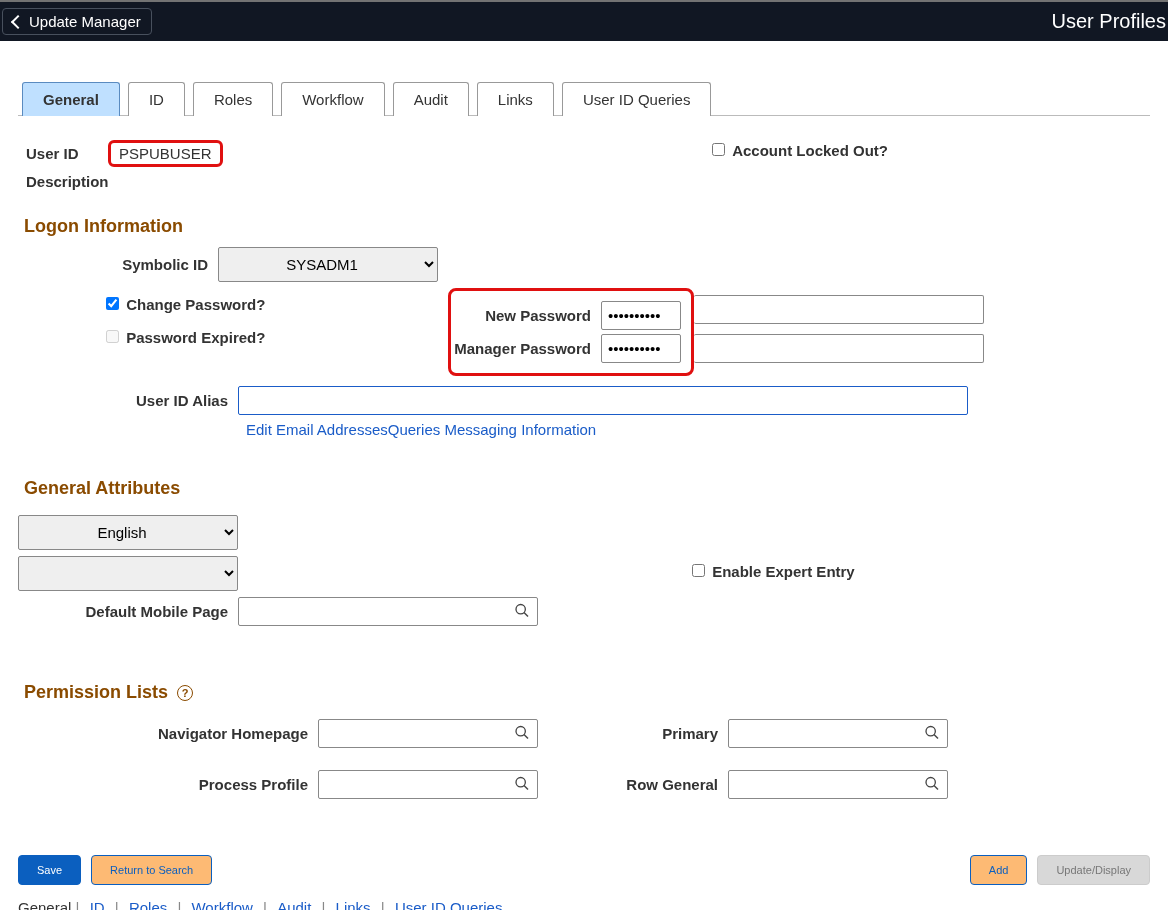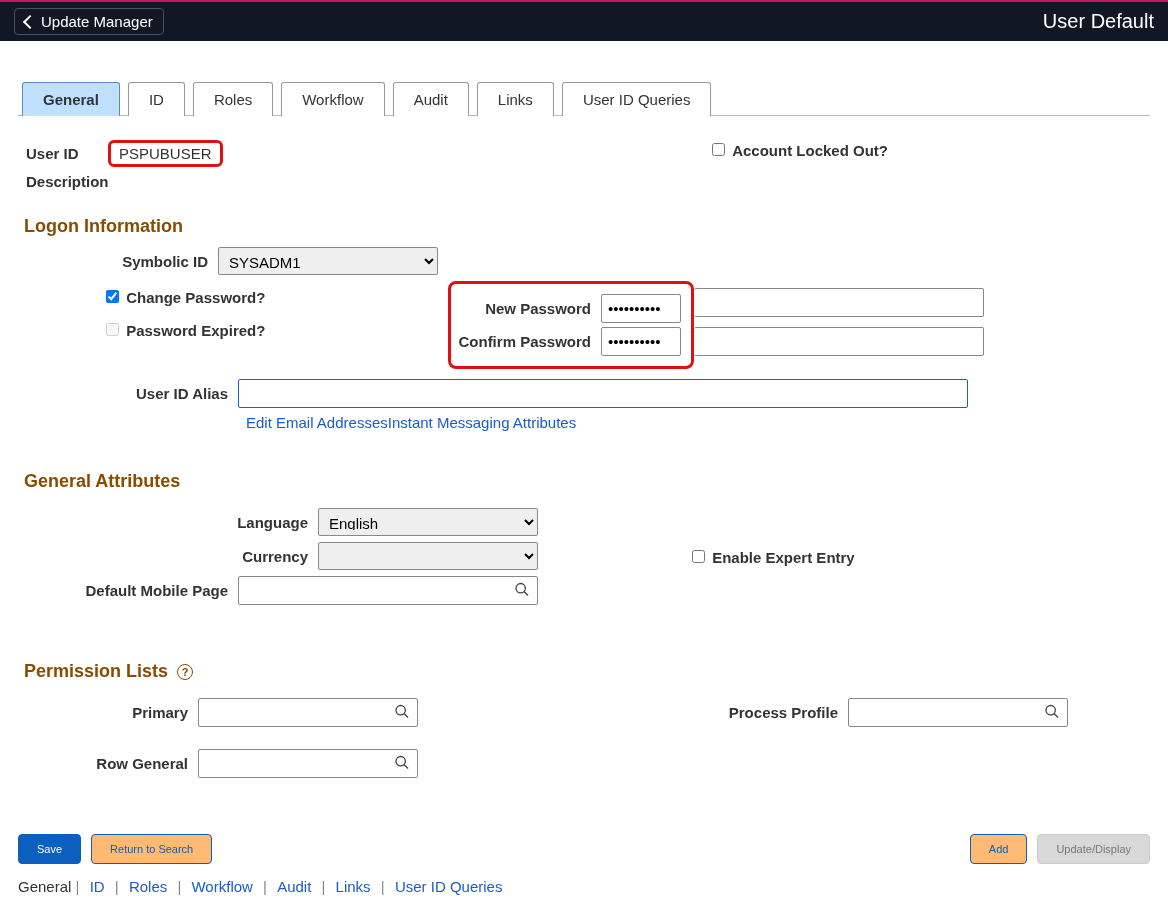--- a/index.html
+++ b/index.html
@@ -1,30 +1,30 @@
 <!DOCTYPE html>
 <html><head>
 <meta charset="utf-8">
 <style>
   * { box-sizing: border-box; }
   html, body { margin:0; padding:0; font-family: Arial, Helvetica, sans-serif; font-size:15px; color:#333; background:#fff; }
-  .topbar { background:#111723; color:#fff; display:flex; align-items:center; justify-content:space-between; padding:6px 14px; border-top:2px solid #be185d; }
+  .topbar { background:#111723; color:#fff; display:flex; align-items:center; justify-content:space-between; padding:6px 2px; border-top:2px solid #737373; }
   .back-btn { display:flex; align-items:center; gap:6px; border:1px solid #48505d; border-radius:4px; padding:4px 10px; cursor:pointer; }
   .back-chevron { width:10px; height:10px; border-left:2px solid #fff; border-bottom:2px solid #fff; transform:rotate(45deg); }
   .topbar-title { font-size:20px; font-weight:400; }
   .content { padding:12px 18px 24px 18px;margin-top:28px; }
   .tabs { display:flex; gap:8px; border-bottom:1px solid #bbb; padding-left:4px; }
   .tab { border:1px solid #999; border-bottom:none; padding:8px 20px; border-radius:3px 3px 0 0; background:#fff; cursor:pointer; position:relative; top:1px; }
   .tab.active { background:#bfe0ff; font-weight:bold; border-color:#5a8bc0; }
   .field-row { display:flex; align-items:center; margin:6px 0; }
   .label { text-align:right; padding-right:10px; font-weight:bold; color:#333; }
   .section-title { color:#8a4b00; font-weight:bold; font-size:18px; margin:20px 0 10px 6px; }
   .hl-red { border:3px solid #e01010; border-radius:6px; padding:2px 8px; display:inline-block; }
   select, input[type=text], input[type=password] { border:1px solid #888; padding:5px 6px; font-size:15px; border-radius:2px; }
-  select { height:28px; }
+  select { height:35px;text-align:center; }
   .lookup { position:relative; display:inline-block; }
   .lookup input { padding-right:28px; }
   .lookup .search-icon { position:absolute; right:8px; top:50%; transform:translateY(-50%); pointer-events:none; }
   .search-icon svg { width:16px; height:16px; stroke:#444; fill:none; stroke-width:2; }
   .link { color:#1a5cc8; cursor:pointer; }
   .help-icon { display:inline-block; width:16px; height:16px; border:1px solid #8a4b00; border-radius:50%; font-size:11px; line-height:14px; text-align:center; color:#8a4b00; margin-left:4px; vertical-align:1px; }
   .btn { border-radius:4px; padding:8px 18px; font-size:11px; cursor:pointer; }
   .btn-primary { background:#0b5fbf; color:#fff; border:1px solid #0b5fbf; }
   .btn-secondary { background:#fdba74; color:#0b5fbf; border:1px solid #0b5fbf; }
   .btn-disabled { background:#d8d8d8; color:#777; border:1px solid #ccc; cursor:default; }
@@ -35,21 +35,21 @@
   .twocol { display:grid; grid-template-columns: 520px 1fr; align-items:center; }
 </style>
 </head>
 <body>
 
 <div class="topbar">
   <div class="back-btn">
     <span class="back-chevron"></span>
     <span>Update Manager</span>
   </div>
-  <div class="topbar-title">User Default</div>
+  <div class="topbar-title">User Profiles</div>
 </div>
 
 <div class="content">
 
   <div class="tabs">
     <div class="tab active">General</div>
     <div class="tab">ID</div>
     <div class="tab">Roles</div>
     <div class="tab">Workflow</div>
     <div class="tab">Audit</div>
@@ -101,54 +101,52 @@
         </label>
       </div>
     </div>
     <div style="display:flex;">
       <div class="pwd-box">
         <div class="field-row" style="margin:4px 0;">
           <span class="label" style="width:150px;">New Password</span>
           <input type="password" style="width: 80px;" value="••••••••••">
         </div>
         <div class="field-row" style="margin:4px 0;">
-          <span class="label" style="width:150px;">Confirm Password</span>
+          <span class="label" style="width:150px;">Manager Password</span>
           <input type="password" style="width: 80px;" value="••••••••••">
         </div>
       </div>
       <div>
         <div class="field-row" style="margin:7px 0 4px 0;">
             <input type="text" style="width: 290px; border-left: none;">
           </div>
         <div class="field-row" style="margin:10px 0 4px 0;">
             <input type="text" style="width: 290px; border-left: none;">
           </div>
       </div>
     </div>
   </div>
 
   <div class="field-row" style="margin-top:10px;">
     <span class="label" style="width:220px;">User ID Alias</span>
     <input type="text" style="width: 730px; border-color: rgb(26, 92, 200);" value="">
   </div>
   <div class="field-row" style="padding-left:228px; ">
     <span class="link">Edit Email Addresses</span>
-    <span class="link">Instant Messaging Attributes</span>
+    <span class="link">Queries Messaging Information</span>
   </div>
 
   <div class="section-title" style="margin-top:40px;">General Attributes</div>
 
   <div class="twocol">
     <div>
       <div class="field-row">
-        <span class="label" style="width:300px;">Language</span>
         <select style="width:220px;"><option>English</option></select>
       </div>
       <div class="field-row">
-        <span class="label" style="width:300px;">Currency</span>
         <select style="width:220px;"><option></option></select>
       </div>
       <div class="field-row">
         <span class="label" style="width:300px;">Default Mobile Page</span>
         <span class="lookup">
           <input type="text" style="width: 300px;" value="">
           <span class="search-icon"><svg viewBox="0 0 24 24">
                 <circle cx="10" cy="10" r="7"></circle>
                 <line x1="15" y1="15" x2="21" y2="21"></line>
               </svg></span>
@@ -163,20 +161,30 @@
     </div>
   </div>
 
   <div class="section-title" style="margin-top:50px;">
     <span>Permission Lists</span>
     <span class="help-icon">?</span>
   </div>
 
   <div style="display:grid; grid-template-columns:530px 1fr; row-gap:10px;">
     <div class="field-row">
+      <span class="label" style="width:300px;">Navigator Homepage</span>
+      <span class="lookup">
+        <input type="text" style="width: 220px;" value="">
+        <span class="search-icon"><svg viewBox="0 0 24 24">
+              <circle cx="10" cy="10" r="7"></circle>
+              <line x1="15" y1="15" x2="21" y2="21"></line>
+            </svg></span>
+      </span>
+    </div>
+    <div class="field-row">
       <span class="label" style="width:180px;">Primary</span>
       <span class="lookup">
         <input type="text" style="width: 220px;" value="">
         <span class="search-icon"><svg viewBox="0 0 24 24">
               <circle cx="10" cy="10" r="7"></circle>
               <line x1="15" y1="15" x2="21" y2="21"></line>
             </svg></span>
       </span>
     </div>
     <div class="field-row">

